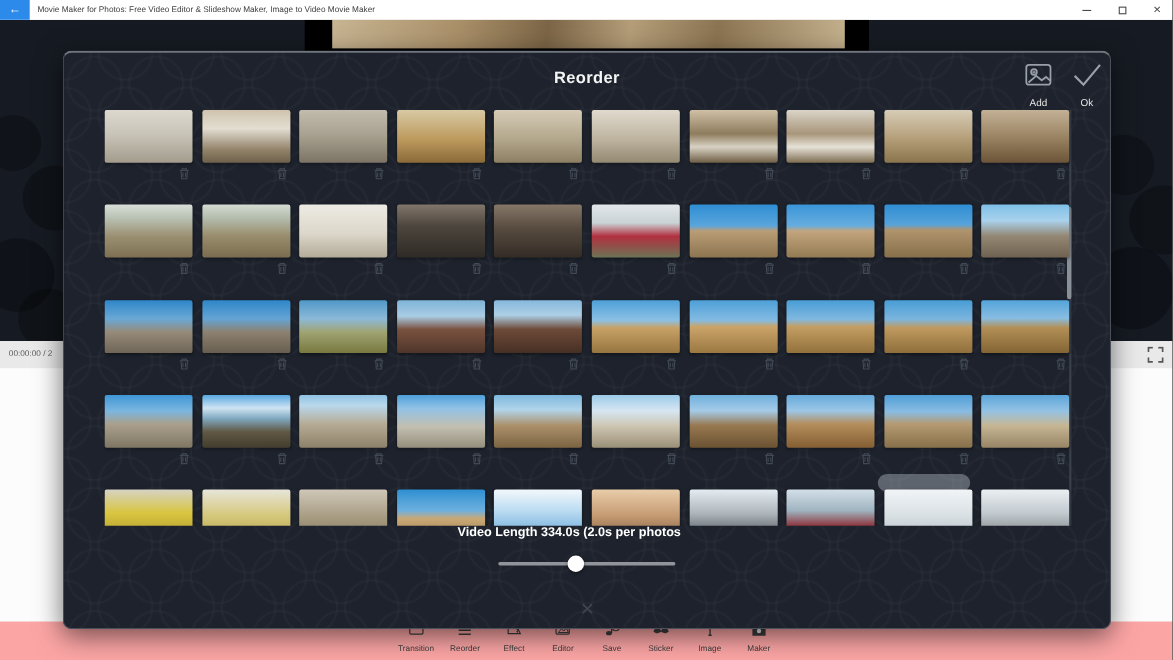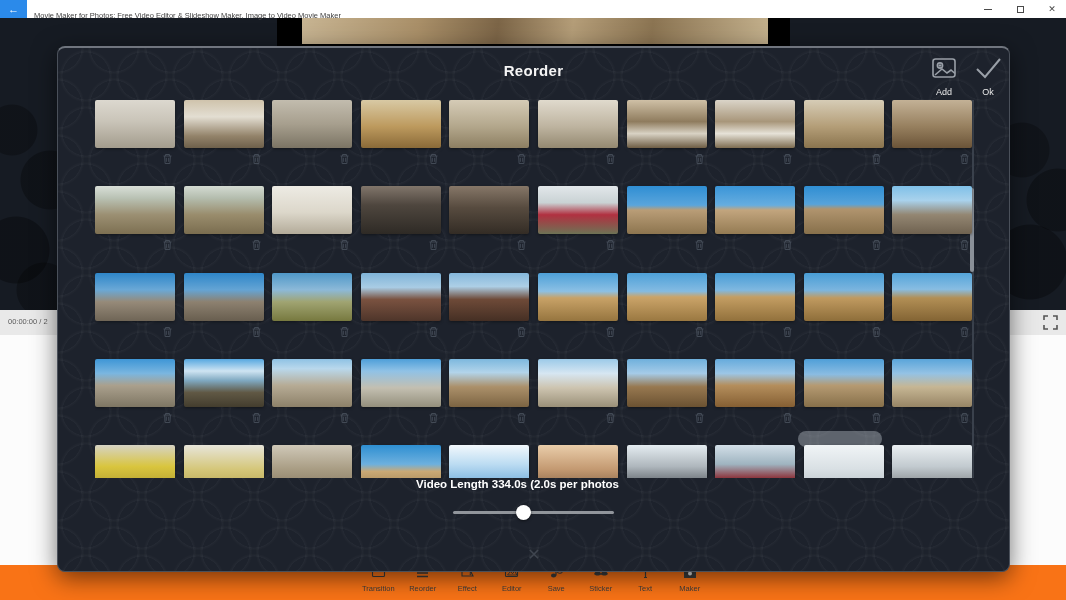--- a/index.html
+++ b/index.html
@@ -3,21 +3,21 @@
 <meta charset="utf-8">
 <style>
   html,body{margin:0;padding:0;background:#000;}
   *{box-sizing:border-box;font-family:"Liberation Sans",sans-serif;}
   #stage{position:relative;width:1066px;height:600px;overflow:hidden;background:#fff;}
 
   
   .titlebar{position:absolute;left:0;top:0;width:1066px;height:18px;background:#ffffff;z-index:5;}
   .back-btn{position:absolute;left:0;top:0;width:27px;height:18px;background:#2b8aea;color:#fff;
     display:flex;align-items:center;justify-content:center;font-size:11px;cursor:pointer;}
-  .tb-title{position:absolute;left:34px;top:7px;height:18px;line-height:18px;font-size:7.5px;color:#414141;white-space:nowrap;}
+  .tb-title{position:absolute;left:34px;top:0;height:18px;line-height:18px;font-size:7.5px;color:#414141;white-space:nowrap;}
   .win-ctrls{position:absolute;right:6px;top:0;height:18px;display:flex;align-items:center;gap:16px;}
   .wc{width:16px;height:14px;display:flex;align-items:center;justify-content:center;color:#4a4a4a;font-size:9px;cursor:pointer;}
   .wc .mini{display:block;width:8px;height:0;border-top:1px solid #4a4a4a;}
   .wc .maxi{display:block;width:7px;height:7px;border:1px solid #4a4a4a;}
 
   
   .video-area{position:absolute;left:0;top:18px;width:1066px;height:292px;background-color:#161b23;z-index:1;
     background-image:
       radial-gradient(circle 26px at 12px 112px, rgba(0,0,0,.28) 0 25px, transparent 26px),
       radial-gradient(circle 30px at 50px 162px, rgba(0,0,0,.30) 0 29px, transparent 30px),
@@ -27,21 +27,21 @@
       radial-gradient(circle 32px at 1058px 182px, rgba(0,0,0,.30) 0 31px, transparent 32px),
       radial-gradient(circle 38px at 1030px 244px, rgba(0,0,0,.32) 0 37px, transparent 38px);}
   .letterbox{position:absolute;left:277px;top:0;width:513px;height:28px;background:#000;}
   .preview-photo{position:absolute;left:302px;top:0;width:466px;height:26px;}
   .player-bar{position:absolute;left:0;top:310px;width:1066px;height:25px;background:#e9e9e9;z-index:1;}
   .time-label{position:absolute;left:8px;top:7px;font-size:7.5px;color:#5a5a5a;white-space:nowrap;}
   .fs-btn{position:absolute;right:8px;top:5px;width:15px;height:15px;cursor:pointer;}
   .white-zone{position:absolute;left:0;top:335px;width:1066px;height:230px;background:#fcfcfc;z-index:1;}
 
   
-  .toolbar{position:absolute;left:0;top:565px;width:1066px;height:35px;background:#f97316;z-index:1;}
+  .toolbar{position:absolute;left:0;top:565px;width:1066px;height:35px;background:#fca5a5;z-index:1;}
   .tool-row{position:absolute;left:356px;top:0;width:356px;height:35px;display:flex;}
   .tool-btn{width:44.5px;height:35px;display:flex;flex-direction:column;align-items:center;cursor:pointer;}
   .tool-btn svg{margin-top:1px;}
   .tool-btn .tlabel{font-size:7.5px;color:#3c3c3c;margin-top:2px;line-height:8px;}
 
   
   .modal{position:absolute;left:57px;top:46px;width:953px;height:526px;z-index:10;
     background-color:#1d222c;border:1px solid #4a505a;border-top:2px solid #70757e;border-radius:8px;
     box-shadow:0 6px 24px rgba(0,0,0,.55);
     background-image:
@@ -141,21 +141,21 @@
           <svg width="16" height="13" viewBox="0 0 16 13">
             <path d="M1 8 C3 3.6, 6.6 4.6, 8 7.4 C9.4 4.6, 13 3.6, 15 8 C12.2 10.8, 9.6 9.2, 8 8.4 C6.4 9.2, 3.8 10.8, 1 8 Z" fill="#3c3c3c"></path>
             </svg></span>
         <span class="tlabel">Sticker</span>
       </div>
       <div class="tool-btn">
         <span>
           <svg width="15" height="13" viewBox="0 0 15 13" fill="none" stroke="#3c3c3c" stroke-width="1.2">
             <path d="M5.5 1.5h4M7.5 1.5v10M6 11.5h3"></path>
             </svg></span>
-        <span class="tlabel">Text</span>
+        <span class="tlabel">Image</span>
       </div>
       <div class="tool-btn">
         <span>
           <svg width="15" height="13" viewBox="0 0 15 13">
             <path d="M2 1h9l3 3v8H2z" fill="#3c3c3c"></path>
             <circle cx="8" cy="7.6" r="2" fill="#e7e7e7"></circle>
             <rect x="4.5" y="1.5" width="5" height="2.4" fill="#e7e7e7"></rect>
             </svg></span>
         <span class="tlabel">Maker</span>
       </div>

